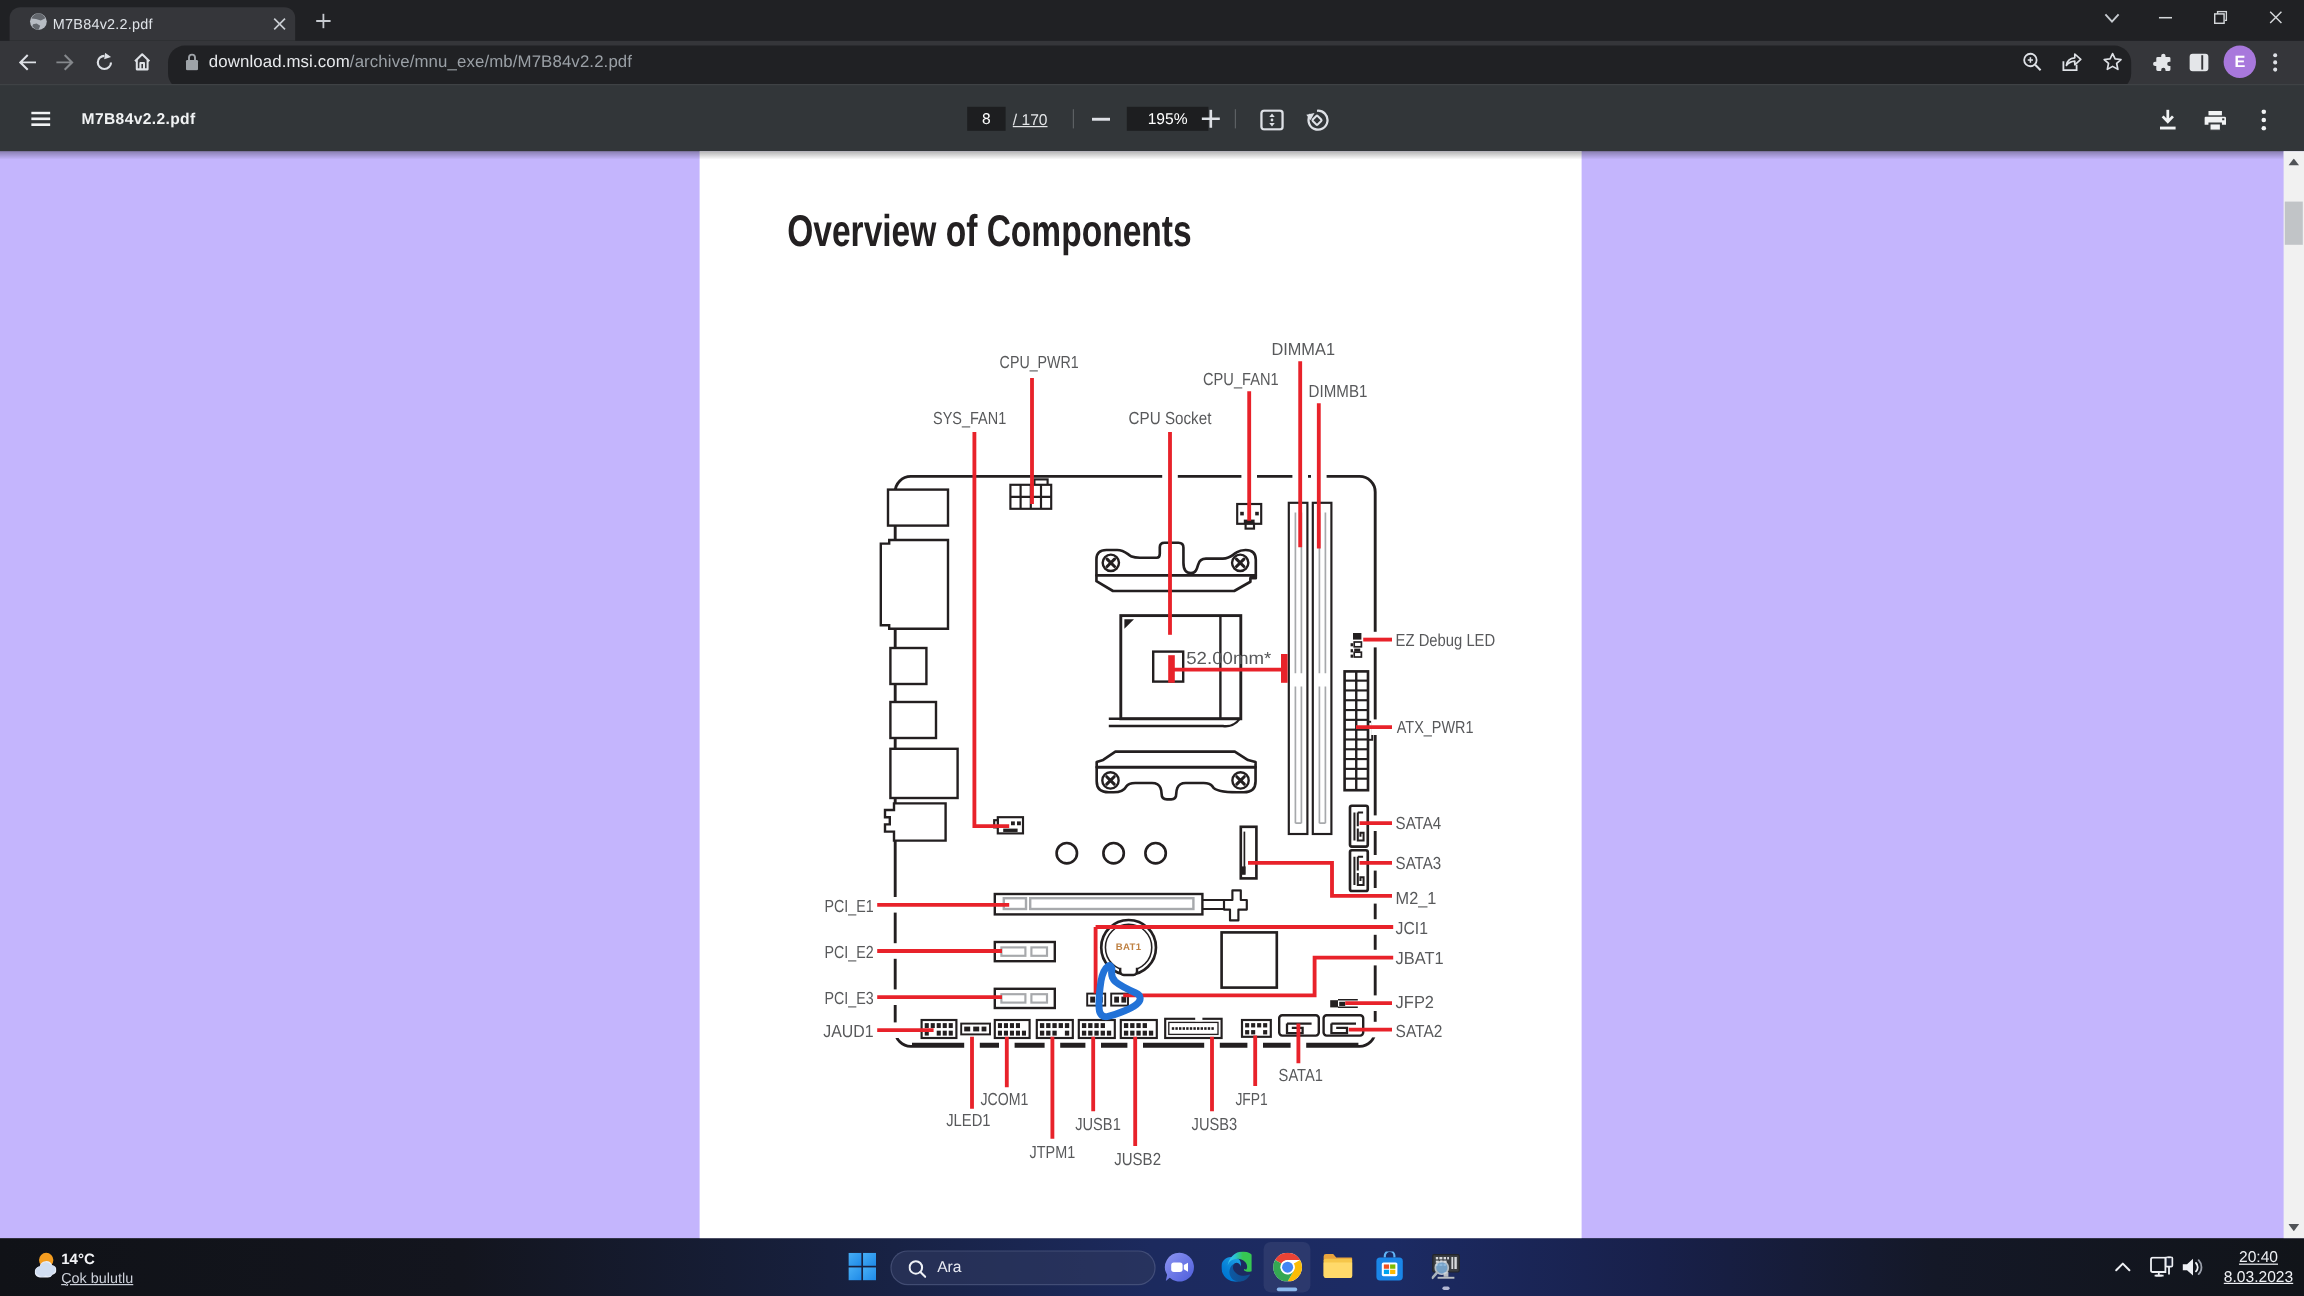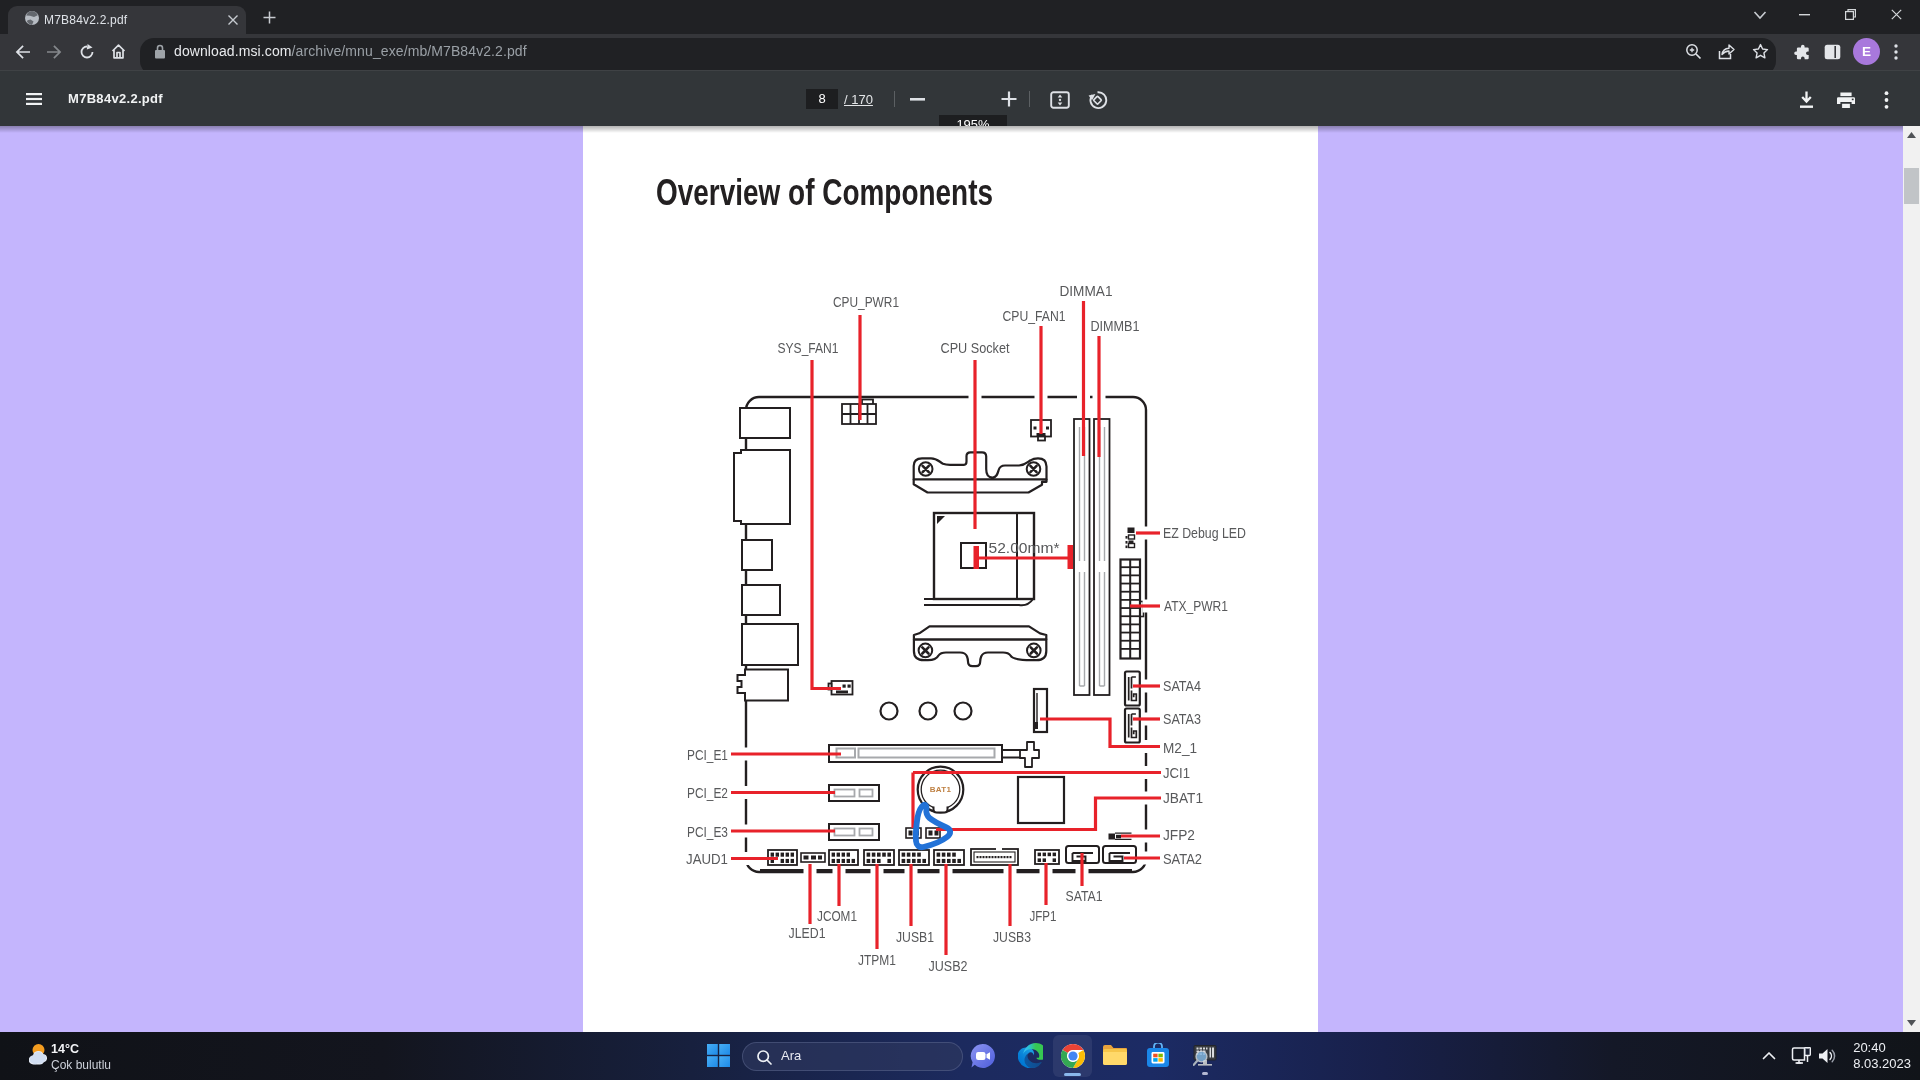--- a/index.html
+++ b/index.html
@@ -22,22 +22,22 @@
 #content { position:absolute; left:0; top:126px; width:1920px; height:906px; background:#c4b5fd; }
 #page { position:absolute; left:583px; top:0px; width:735px; height:906px; background:#ffffff; }
 #pageshadow { position:absolute; left:0; top:0; width:1903px; height:7px; background:linear-gradient(to bottom, rgba(0,0,0,0.30), rgba(0,0,0,0)); }
 #scrollbar { position:absolute; left:1903px; top:0; width:17px; height:906px; background:#f1f1f1; }
 #sthumb { position:absolute; left:1px; top:42px; width:15px; height:36px; background:#c1c4c7; }
 #taskbar { position:absolute; left:0; top:1032px; width:1920px; height:60px;
   background:linear-gradient(90deg,#101217 0%,#13151e 20%,#17203e 36%,#1c2a5e 50%,#1c2b64 60%,#18204a 72%,#141827 84%,#111419 100%); }
 #searchpill { position:absolute; left:742px; top:10px; width:221px; height:29px; border-radius:15px; background:rgba(47,57,95,0.62); border:1px solid rgba(140,150,190,0.28); }
 #aratxt { position:absolute; left:38px; top:5px; font-size:13px; color:#e8eaf2; }
 #wtemp { position:absolute; left:51px; top:10px; font-size:12.5px; font-weight:700; color:#f2f3f6; }
-#wdesc { position:absolute; left:51px; top:26px; font-size:12px; color:#cdd1da; }
-#clock { position:absolute; right:9px; top:8px; text-align:left; color:#eef0f4; font-size:13px; line-height:16px; }
+#wdesc { position:absolute; left:51px; top:26px; font-size:12px; color:#cdd1da;text-decoration:underline; }
+#clock { position:absolute; right:9px; top:8px; text-align:center; color:#eef0f4; font-size:13px; line-height:16px;text-decoration:underline; }
 </style>
 </head>
 <body>
 <div id="root">
 
 <div id="tabstrip">
   <div id="tab">
     <svg class="abs" style="left:16px;top:4px" width="16" height="16" viewBox="0 0 16 16">
       <circle cx="8" cy="8" r="7" fill="#b7bcc3"></circle>
       <path d="M2.2 5.5 A7 7 0 0 1 8 1 A7 7 0 0 1 13.8 5.2 L10 7 L6 5.8 Z" fill="#63676d"></path>
@@ -120,21 +120,21 @@
         <rect y="4.9" width="16" height="2.2" fill="#f1f3f4"></rect>
         <rect y="9.8" width="16" height="2.2" fill="#f1f3f4"></rect>
   </svg>
   <span id="pdftitle">M7B84v2.2.pdf</span>
   <div class="numbox" style="left:806px;width:32px;">8</div>
   <span class="pdftxt" style="left:844px;text-decoration:underline;">/ 170</span>
   <div class="vsep" style="left:894px;"></div>
   <svg class="abs" style="left:910px;top:27px" width="15" height="3" viewBox="0 0 15 3">
         <rect width="15" height="2.6" fill="#dee1e6"></rect>
       </svg>
-  <div class="numbox" style="left:939px;width:68px;margin-top:26px;">195%</div>
+  <div class="numbox" style="left:939px;width:68px;">195%</div>
   <svg class="abs" style="left:1001px;top:20px" width="16" height="16" viewBox="0 0 16 16">
         <path d="M8 0.5 V15.5 M0.5 8 H15.5" stroke="#dee1e6" stroke-width="2.2"></path>
       </svg>
   <div class="vsep" style="left:1029px;"></div>
   <svg class="abs" style="left:1050px;top:20px" width="20" height="18" viewBox="0 0 20 18">
     <rect x="1.2" y="1.2" width="17.6" height="15.6" rx="2.2" fill="none" stroke="#dee1e6" stroke-width="1.9"></rect>
     <path d="M10 3.6 L12.3 6.5 H7.7 Z M10 14.4 L7.7 11.5 H12.3 Z" fill="#dee1e6"></path>
     <circle cx="10" cy="9" r="1.15" fill="#dee1e6"></circle>
   </svg>
   <svg class="abs" style="left:1087px;top:19px" width="21" height="20" viewBox="0 0 21 20">

